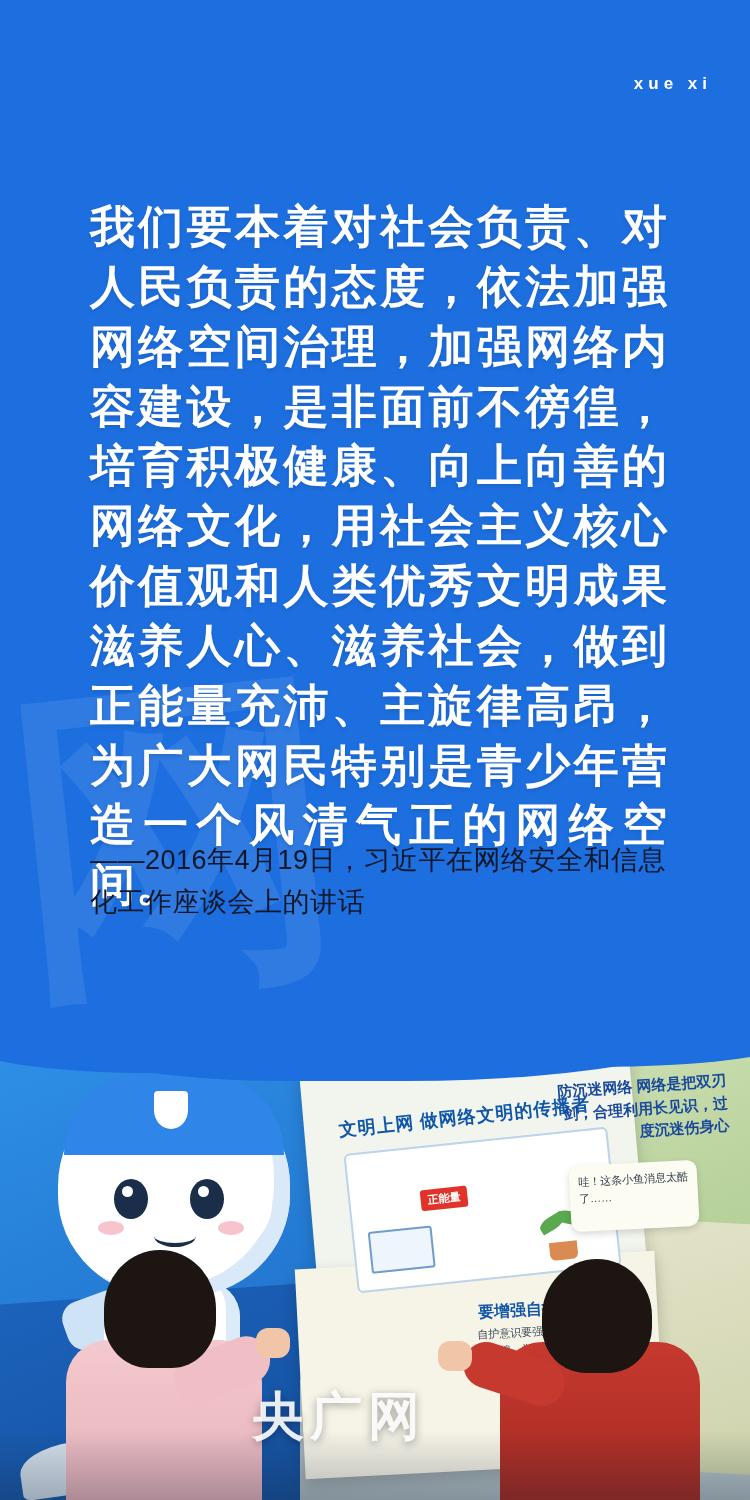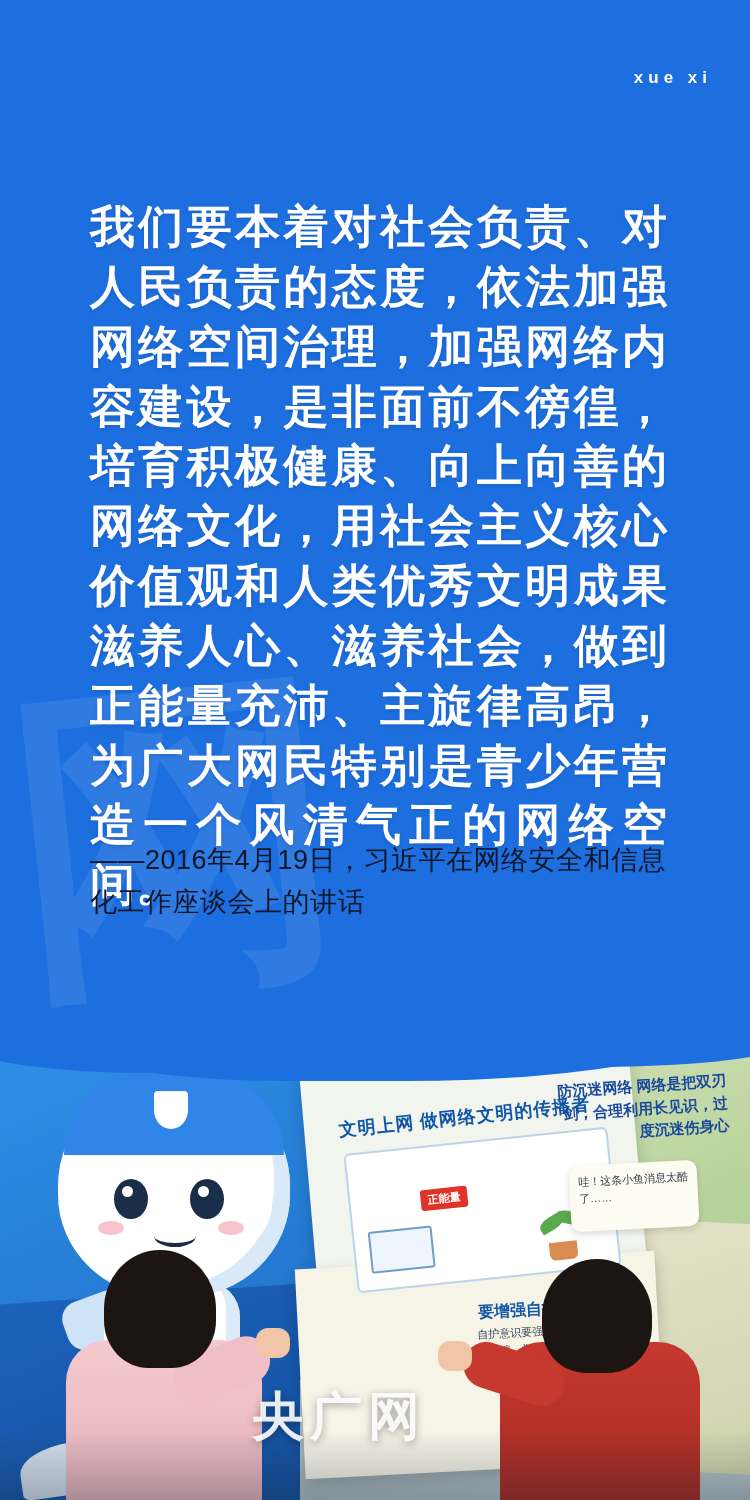--- a/index.html
+++ b/index.html
@@ -60,21 +60,21 @@
     font-family: "Liberation Serif", "DejaVu Serif", serif;
     font-size: 64px;
     font-weight: 700;
     font-style: italic;
     line-height: 1;
     letter-spacing: 2px;
   }
   .logo-pinyin {
     font-size: 17px;
     letter-spacing: 5px;
-    margin-top: 6px;
+    margin-top: 12px;
     text-align: left;
     padding-left: 4px;
     font-weight: 700;
   }
 
   
   .quote {
     position: absolute;
     left: 90px;
     top: 198px;

